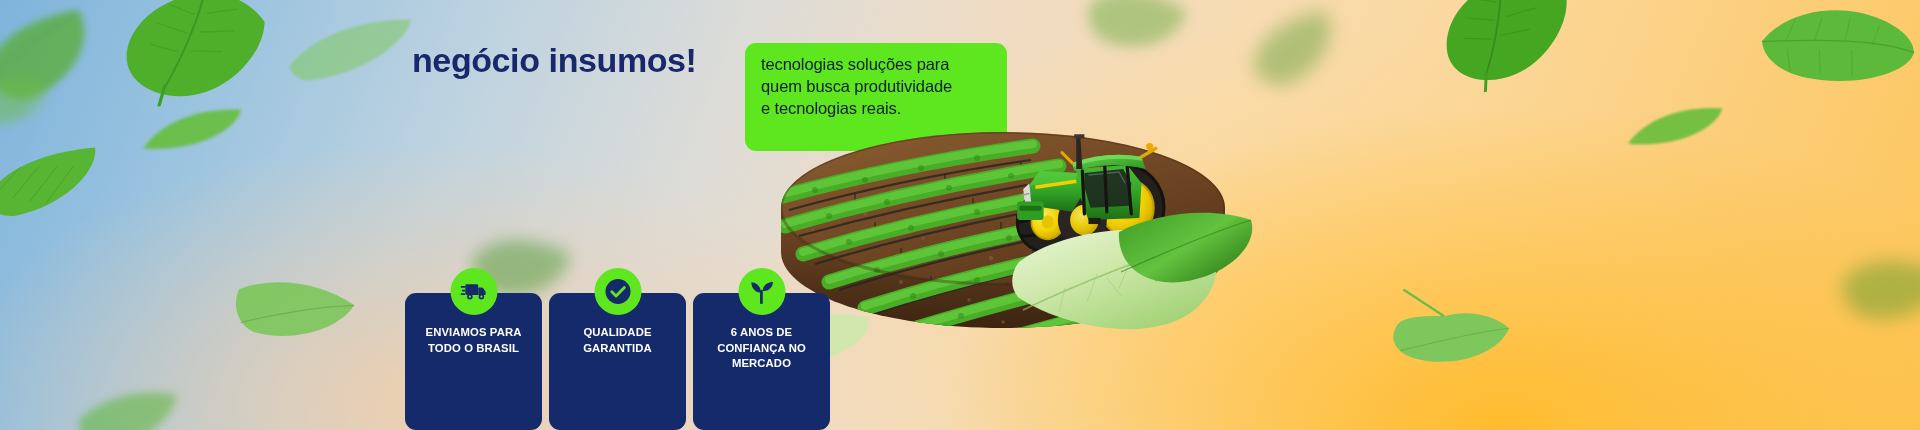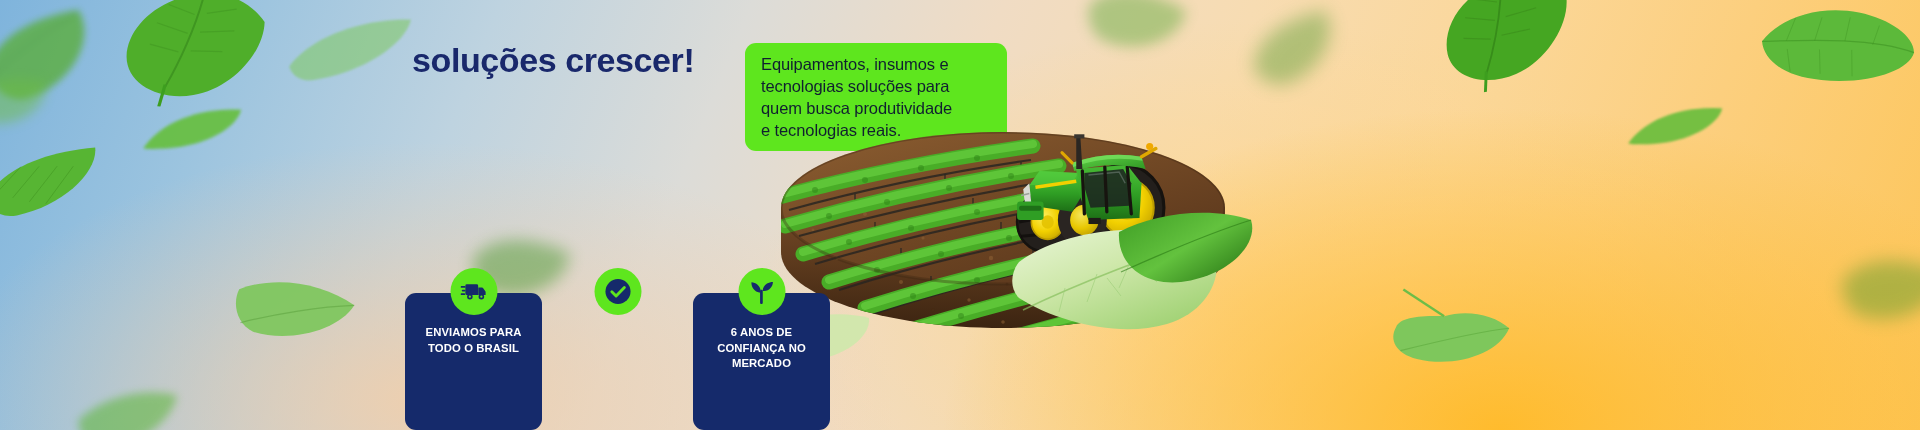--- a/index.html
+++ b/index.html
@@ -201,25 +201,24 @@
 
   <div class="leaf" style="left:1388px;top:300px;width:122px;height:76px;transform:rotate(14deg);">
     <svg viewBox="0 0 120 76">
         <path d="M50 18C70 6 98 4 116 14c-4 28-44 52-82 52-22 0-32-12-28-26 2-10 18-16 44-22Z" fill="#7ec75c"></path>
         <path d="M50 18 4 2" stroke="#6cbd48" stroke-width="2.4" fill="none"></path>
         <path d="M116 14C88 24 50 44 16 62" stroke="#55a335" stroke-width="1.1" fill="none" opacity=".5"></path>
       </svg>
   </div>
 
   <div class="headline">
-    <span class="hl-line">soluções crescer!</span>
+    <span class="hl-line">negócio insumos!</span>
   </div>
 
   <div class="callout">
-    <span class="co-line">Equipamentos, insumos e</span>
     <span class="co-line">tecnologias soluções para</span>
     <span class="co-line">quem busca produtividade</span>
     <span class="co-line">e tecnologias reais.</span>
   </div>
 
   <div class="field-wrap">
     <svg viewBox="0 0 520 260" xmlns="http://www.w3.org/2000/svg">
       <defs>
         <linearGradient id="soilSide" x1="0" y1="0" x2="0" y2="1">
           <stop offset="0%" stop-color="#744a27"></stop>
@@ -535,20 +534,26 @@
       </div>
     </div>
 
     <div class="badge">
       <div class="badge-icon">
         <svg width="27" height="27" viewBox="0 0 28 28" xmlns="http://www.w3.org/2000/svg">
           <circle cx="14" cy="14" r="13" fill="#152a6b"></circle>
           <path d="M7.6 14.3 12 18.6 20.6 9.8" stroke="#5ee61e" stroke-width="3" fill="none" stroke-linecap="round" stroke-linejoin="round"></path>
         </svg>
       </div>
+      <div class="badge-card">
+        <div class="badge-label">
+          <span class="bl-line">QUALIDADE</span>
+          <span class="bl-line">GARANTIDA</span>
+        </div>
+      </div>
     </div>
 
     <div class="badge">
       <div class="badge-icon">
         <svg width="25" height="27" viewBox="0 0 26 28" xmlns="http://www.w3.org/2000/svg">
           <g fill="#152a6b">
             <path d="M12.4 27c-.8 0-1.4-.6-1.4-1.4V13.6c0-.8.6-1.4 1.4-1.4s1.4.6 1.4 1.4v12c0 .8-.6 1.4-1.4 1.4Z"></path>
             <path d="M11.6 15.2C8.2 15 5.4 13.4 3.6 10.6 2.4 8.7 1.9 6.6 2 4.4c2.3.1 4.4.9 6.1 2.3 2.2 1.8 3.4 4.2 3.5 7v1.5Z"></path>
             <path d="M13.6 13.6c.2-3.3 1.8-6 4.6-7.8 1.9-1.2 4-1.8 6.2-1.8-.1 2.3-.9 4.4-2.3 6.1-1.8 2.2-4.2 3.4-7 3.5h-1.5Z"></path>
           </g>

